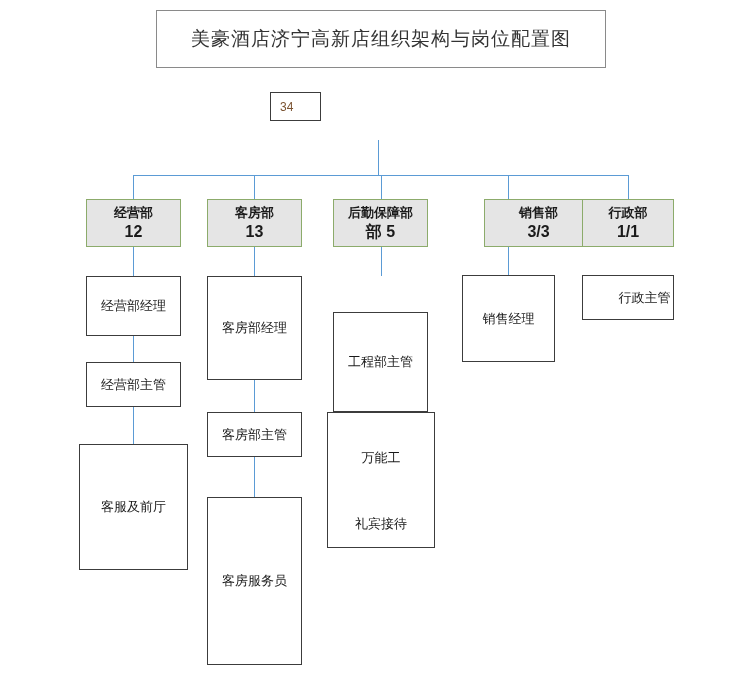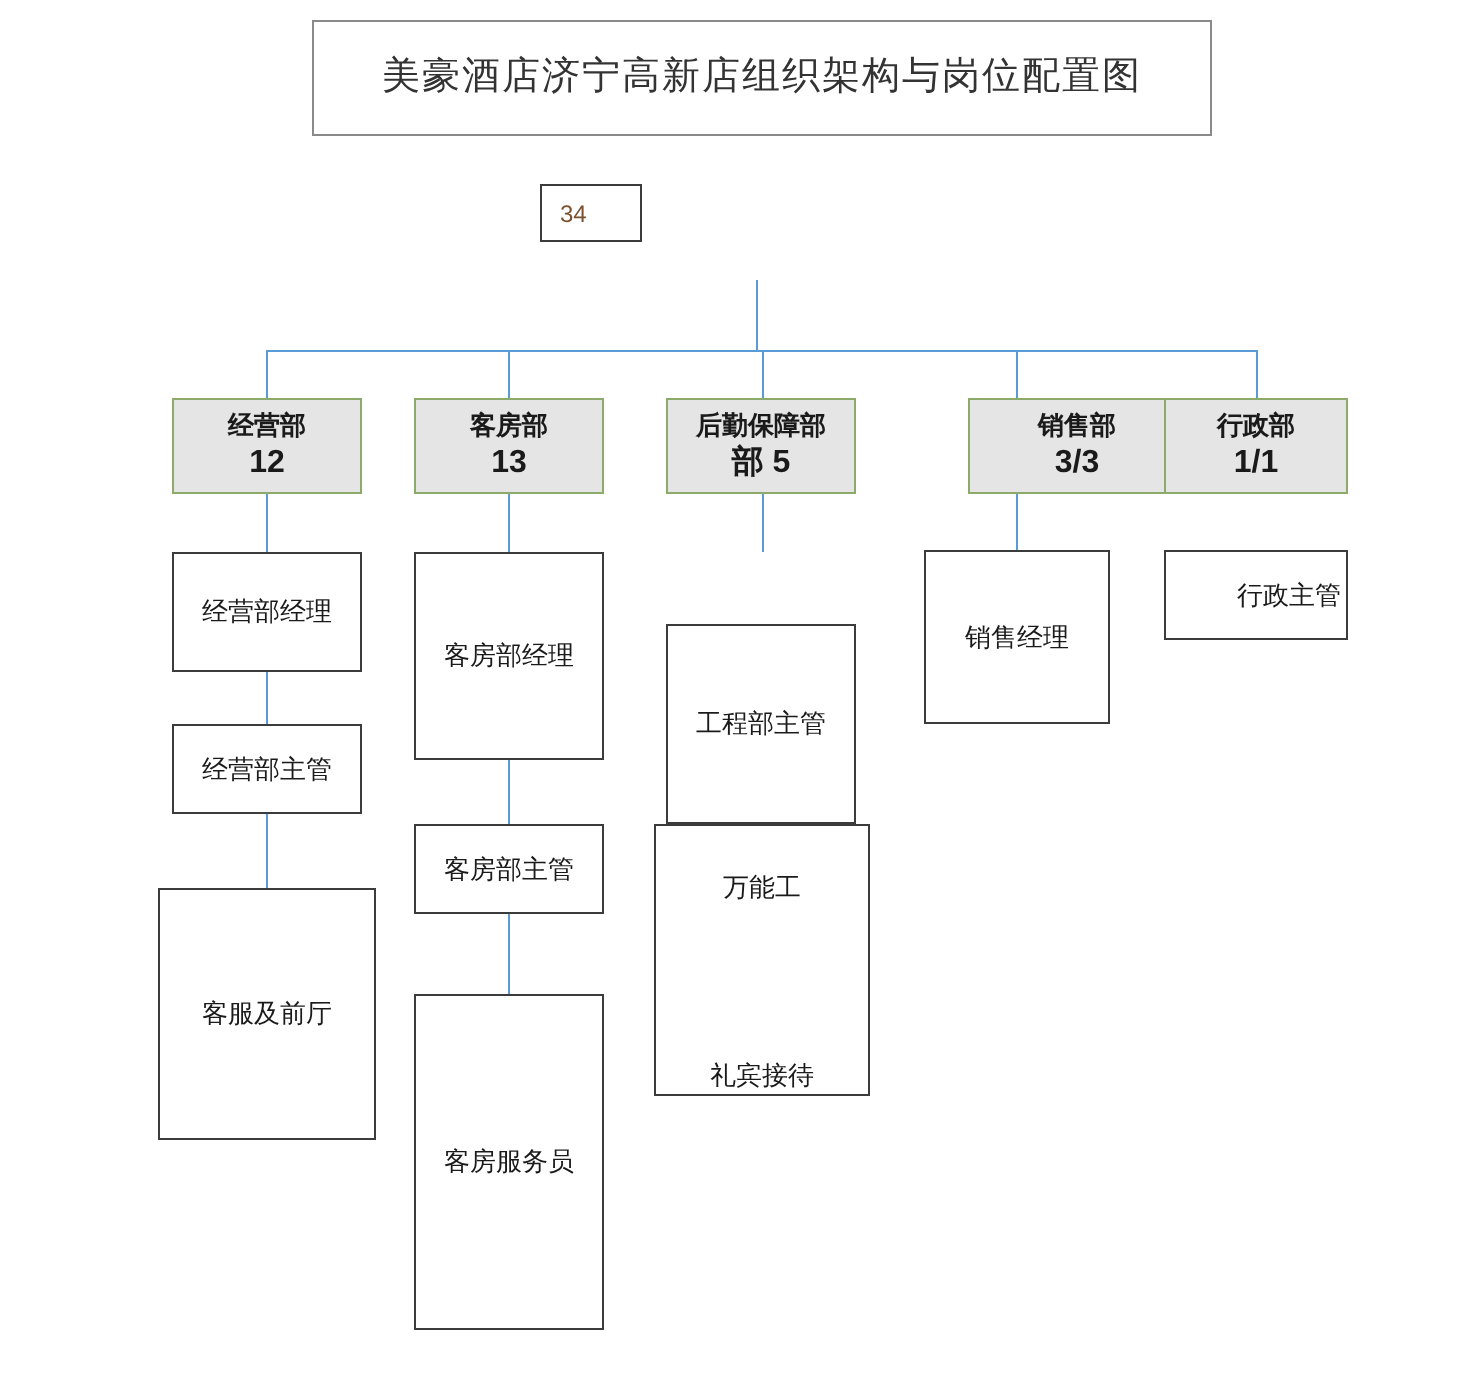--- a/index.html
+++ b/index.html
@@ -202,21 +202,21 @@
   <div class="node sub" style="left:207px; top:497px; width:95px; height:168px;">
     <span class="sub-label">客房服务员</span>
   </div>
 
   <div class="conn conn-v" style="left:381px; top:247px; height:29px;"></div>
   <div class="node sub" style="left:333px; top:276px; width:95px; height:100px;margin-top:36px;">
     <span class="sub-label">工程部主管</span>
   </div>
 
   <div class="conn conn-v" style="left:381px; top:376px; height:36px;"></div>
-  <div class="node sub two-line" style="left:327px; top:412px; width:108px; height:136px; justify-content:space-between; padding-top:22px;gap:48px;">
+  <div class="node sub two-line" style="left:327px; top:412px; width:108px; height:136px; justify-content:center; padding-top:22px;gap:48px;">
     <span class="sub-label">万能工</span>
     <span class="sub-label">礼宾接待</span>
   </div>
 
   <div class="conn conn-v" style="left:508px; top:247px; height:28px;"></div>
   <div class="node sub" style="left:462px; top:275px; width:93px; height:87px;">
     <span class="sub-label">销售经理</span>
   </div>
 
   <div class="node sub" style="left:582px; top:275px; width:92px; height:45px;padding-left:33px;">

